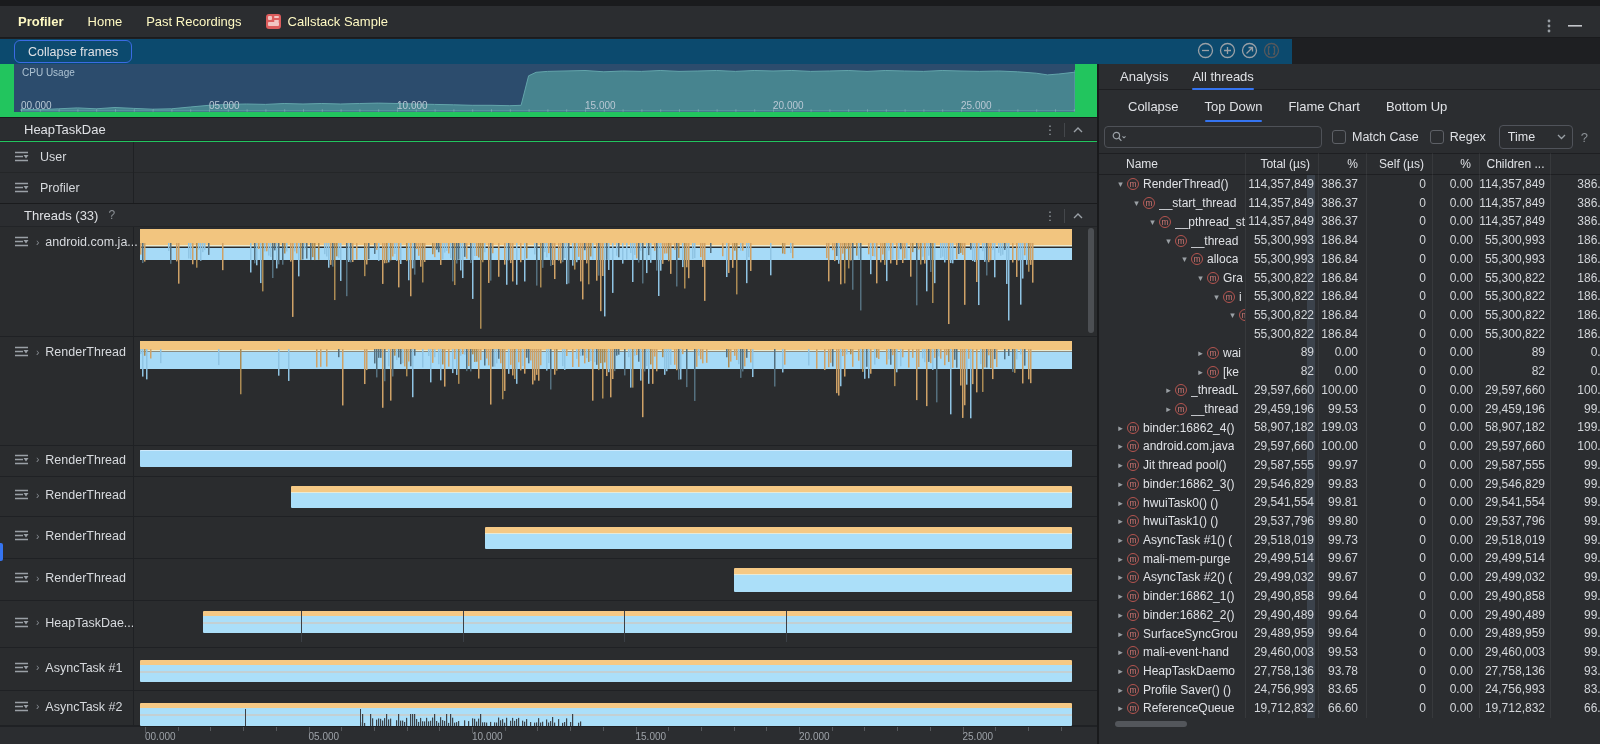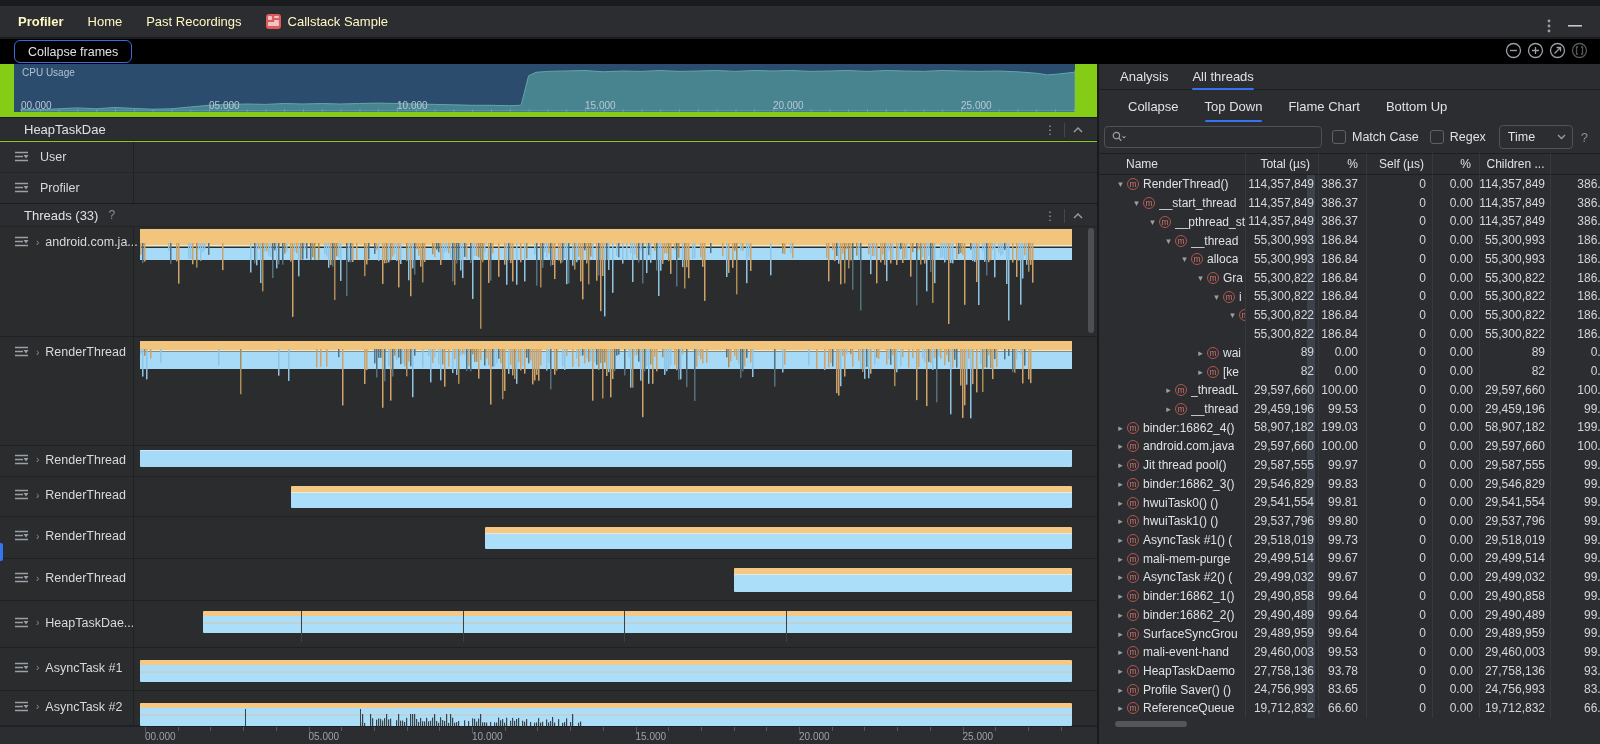--- a/index.html
+++ b/index.html
@@ -7,26 +7,26 @@
   .app{position:relative;width:1600px;height:744px;background:#1e1f22;overflow:hidden;color:#dfe1e5;}
   
   .topstrip{position:absolute;left:0;top:0;width:1600px;height:6px;background:#1a1b1d;}
   .tabbar{position:absolute;left:0;top:6px;width:1600px;height:32px;background:#2b2d30;display:flex;align-items:center;padding-left:18px;border-bottom:1px solid #1a1b1d;}
   .tab{position:relative;height:40px;display:inline-flex;align-items:center;gap:7px;font-size:13px;color:#fef9c3;margin-right:24px;cursor:default;white-space:nowrap;}
   .tab.menuish{font-weight:700;}
   .tab.active::after{content:"";position:absolute;left:-4px;right:-4px;bottom:0;height:3px;border-radius:2px;background:#3574f0;}
   .sess-icon{width:15px;height:15px;border-radius:3px;background:#db5c5c;position:relative;flex:none;}
   .sess-icon i{position:absolute;background:#f4d7d4;border-radius:1px;}
   .winctl{position:absolute;top:9px;display:flex;align-items:center;justify-content:center;width:22px;height:22px;color:#b9bdc2;}
-  .toolbar{position:absolute;left:0;top:39px;width:1600px;height:25px;background:#000000;}
+  .toolbar{position:absolute;left:0;top:39px;width:1292px;height:25px;background:#0c4a6e;}
   .btn-collapse{position:absolute;left:14px;top:1px;height:23px;padding:0 13px;background:transparent;border:1px solid #3b6be3;border-radius:6px;color:#dfe1e5;font-size:12.5px;display:flex;align-items:center;}
   .zoomctl{position:absolute;top:3px;display:flex;gap:5px;}
   .cicon{width:17px;height:17px;}
   
-  .left-panel{position:absolute;left:0;top:64px;width:1210px;height:680px;background:#84cc16;}
+  .left-panel{position:absolute;left:0;top:64px;width:1210px;height:680px;background:#22c55e;}
   .cpu-chart{position:absolute;left:14px;top:0;width:1061px;height:48px;background:#2c4c6d;overflow:hidden;}
   .cpu-label{position:absolute;left:8px;top:3px;font-size:10px;color:#aec3d3;}
   .cpu-axis-label{position:absolute;bottom:1px;font-size:10px;color:#b9c8d4;}
   .sec-header{position:absolute;left:0;width:1097px;height:24px;background:#2b2d30;border-top:1px solid #1a1b1d;border-bottom:1px solid #222427;display:flex;align-items:center;font-size:13px;color:#dfe1e5;padding-left:24px;}
   .sec-right{position:absolute;right:14px;top:0;height:24px;display:flex;align-items:center;gap:8px;color:#9aa0a6;}
   .sec-div{width:1px;height:14px;background:#44474b;}
   .kebab{font-size:12px;letter-spacing:0;color:#9aa0a6;line-height:1;}
   .helpq{color:#8b9095;font-size:12px;margin-left:10px;}
   .irow{position:absolute;left:0;width:1097px;height:31px;border-bottom:1px solid #242628;display:flex;align-items:center;padding-left:14px;gap:10px;font-size:12.5px;color:#d7dade;background:#2b2d30;}
   .vdiv{position:absolute;width:1px;background:#1f2124;}

